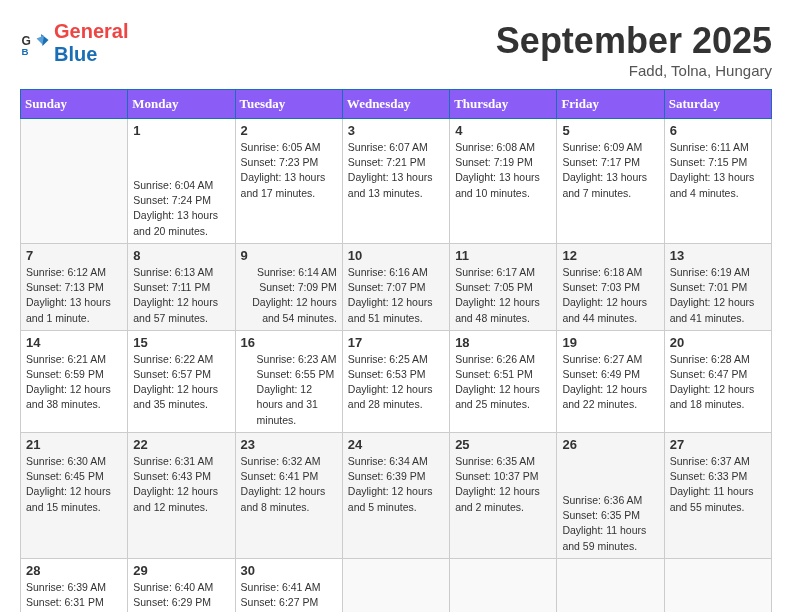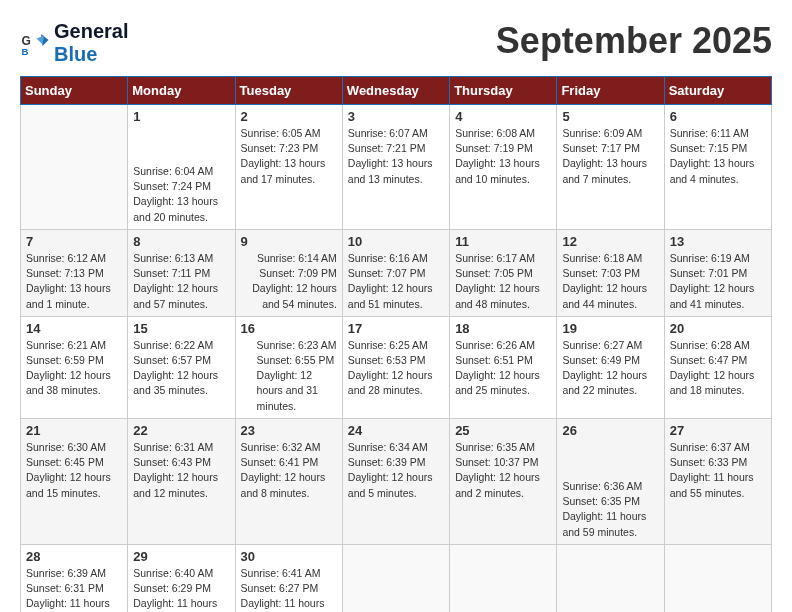--- a/index.html
+++ b/index.html
@@ -36,27 +36,28 @@
     .location {
       font-size: 15px;
       color: #555;
     }
     table {
       width: 100%;
       border-collapse: collapse;
       font-size: 11px;
     }
     thead tr th {
-      background-color: #7f1d1d;
+      background-color: #8b5cf6;
       color: #fff;
       padding: 6px 4px;
       text-align: left;
       font-size: 13px;
       font-weight: bold;
       border: 1px solid #1a6eb5;
+      font-family: Liberation Serif, serif;
     }
     tbody tr td {
       border: 1px solid #ccc;
       vertical-align: top;
       padding: 4px 5px;
       width: 107px;
       min-height: 80px;
     }
     .day-number {
       font-size: 13px;
@@ -84,26 +85,27 @@
 
 <div class="header">
   <div class="logo">
     <svg class="logo-icon" viewBox="0 0 40 40">
       <text x="2" y="22" font-size="16" font-weight="bold" fill="#333">G</text>
       <polygon points="28,8 38,16 30,24" fill="#1a6eb5"></polygon>
       <polygon points="22,14 32,10 30,22" fill="#5aa0d8"></polygon>
       <text x="2" y="36" font-size="13" font-weight="bold" fill="#1a6eb5">B</text>
     </svg>
     <div>
-      <div style="font-size:20px;font-weight:bold;color:#0f172a;text-align:center;">General</div>
+      <div style="font-size:20px;font-weight:bold;color:#ef4444;text-align:center;">General</div>
       <div style="font-size:20px;font-weight:bold;color:#1a6eb5;">Blue</div>
     </div>
   </div>
   <div class="title-block">
     <div class="month-title">September 2025</div>
+    <div class="location">Fadd, Tolna, Hungary</div>
   </div>
 </div>
 
 <table>
   <thead>
     <tr>
     <th>Sunday</th>
         <th>Monday</th>
         <th>Tuesday</th>
         <th>Wednesday</th>

